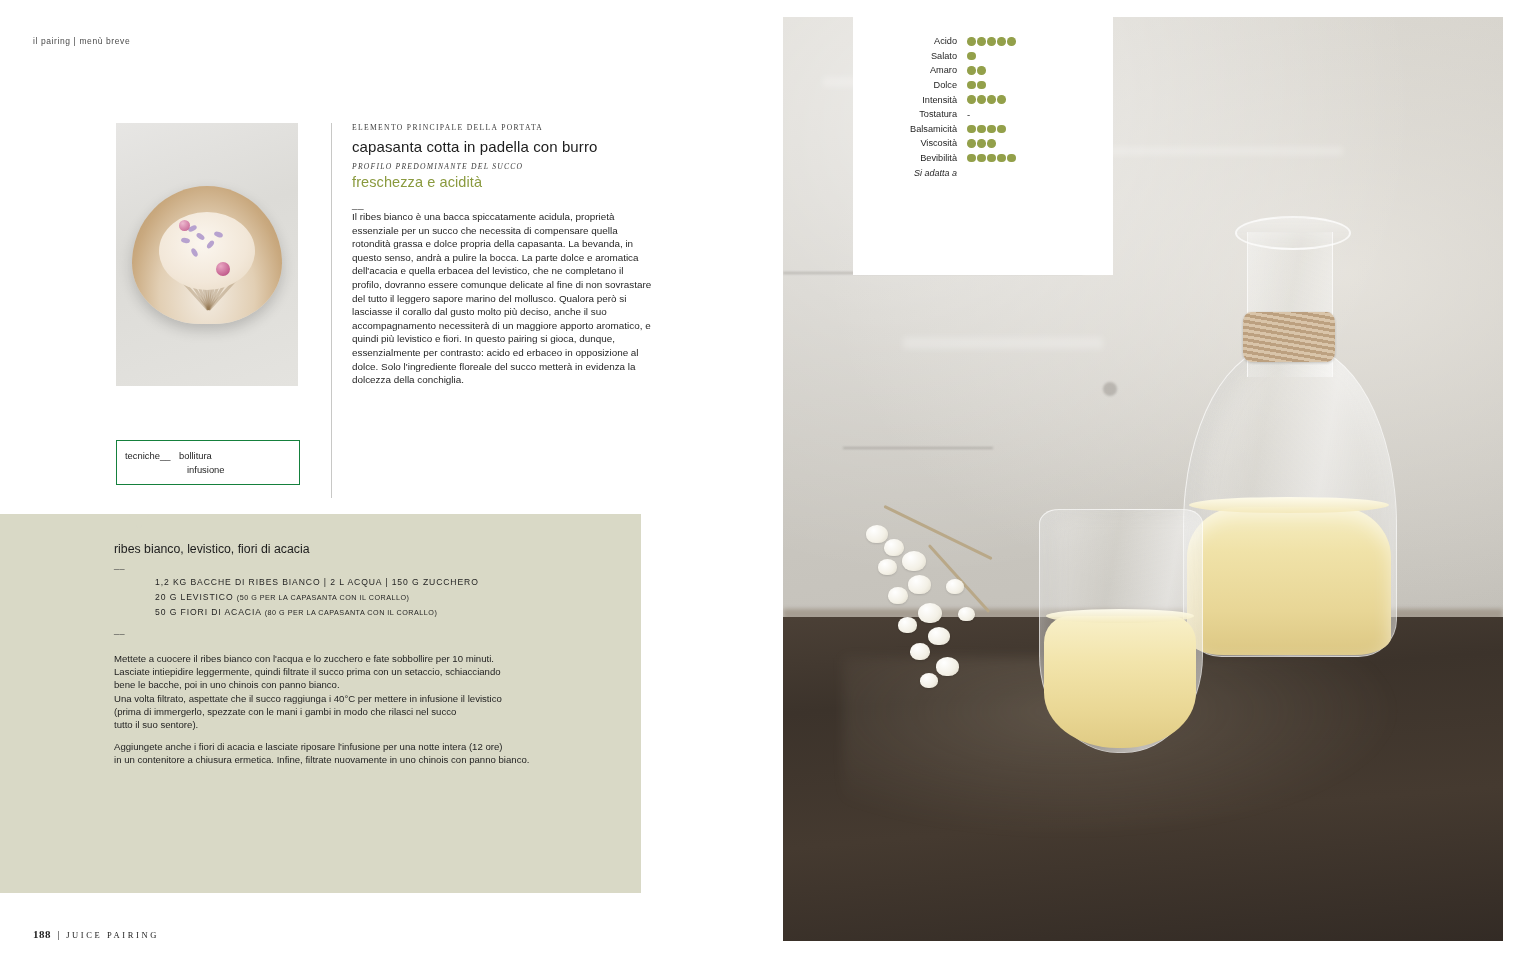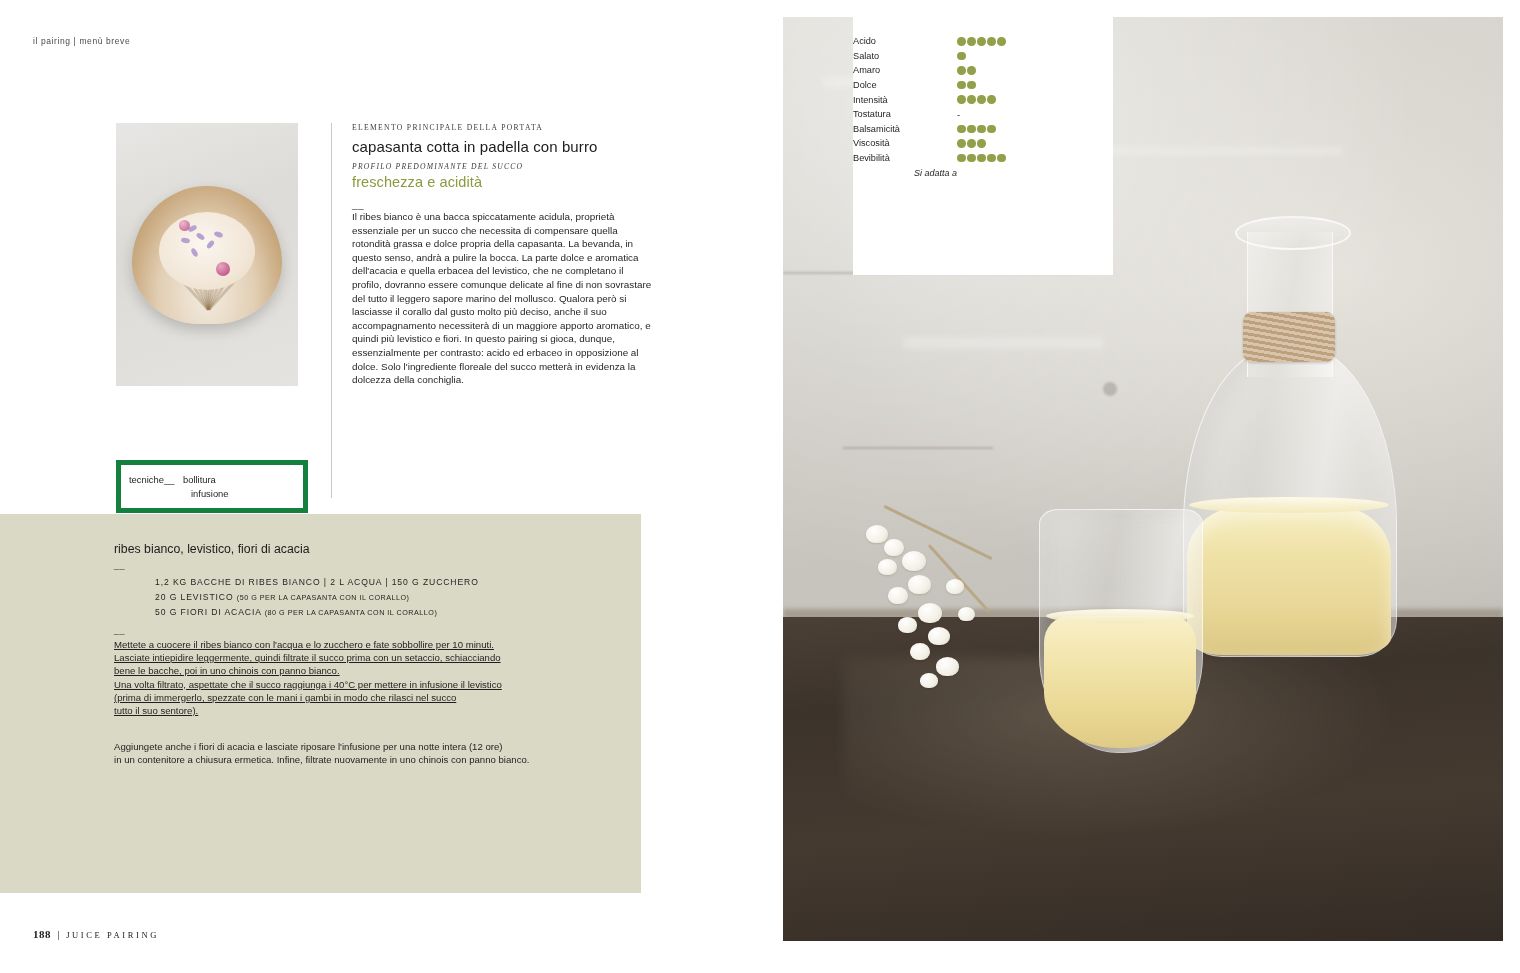--- a/index.html
+++ b/index.html
@@ -146,23 +146,23 @@
     width: 300px;
     font-size: 9.9px;
     line-height: 13.6px;
     color: #1f1f1f;
     text-align: left;
   }
 
   
   #tecniche-box {
     position: absolute;
-    left: 116px; top: 460px;
+    left: 116px; top: 440px;
     width: 182px; height: 43px;
-    border: 5px solid #15803d;
+    border: 1px solid #15803d;
     background: #fff;
   }
   #tecniche-box .tec-row {
     position: absolute;
     left: 8px; top: 9px;
     font-size: 9.4px;
     color: #1f1f1f;
   }
   #tecniche-box .tec-row2 {
     position: absolute;
@@ -212,27 +212,26 @@
     font-size: 7.2px;
     letter-spacing: 0.5px;
   }
   #recipe-dashes2 {
     position: absolute;
     left: 114px; top: 625px;
     font-size: 9px; color: #4a4a4a; letter-spacing: 0.5px;
   }
   #method {
     position: absolute;
-    left: 114px; top: 638px;
+    left: 114px; top: 652px;
     width: 520px;
     font-size: 9.6px;
     line-height: 13.2px;
     color: #1f1f1f;
     white-space: pre-line;
-    text-decoration: underline;
   }
   #method2 {
     position: absolute;
     left: 114px; top: 740px;
     width: 525px;
     font-size: 9.6px;
     line-height: 13.2px;
     color: #1f1f1f;
     white-space: pre-line;
   }
@@ -413,21 +412,22 @@
     left: 0; top: 17px;
     width: 260px;
   }
   .s-row {
     display: flex;
     align-items: center;
     height: 14.6px;
   }
   .s-label {
     width: 104px;
-    text-align: left;
+    text-align: right;
+    padding-right: 10px;
     font-size: 9.2px;
     color: #1f1f1f;
   }
   .s-dots { display: flex; align-items: center; }
   .dot {
     width: 8.5px; height: 8.5px;
     border-radius: 50%;
     background: #93a04a;
     margin-right: 1.5px;
   }

